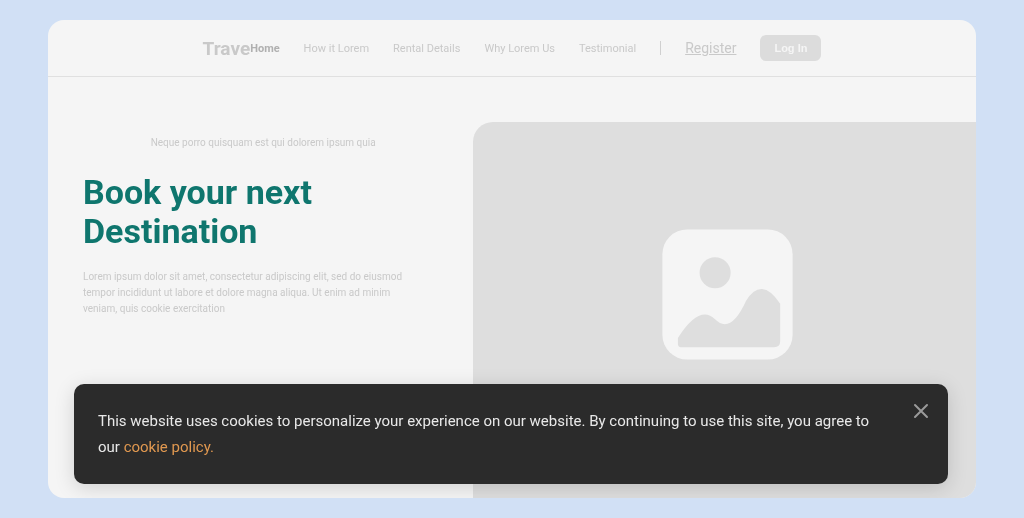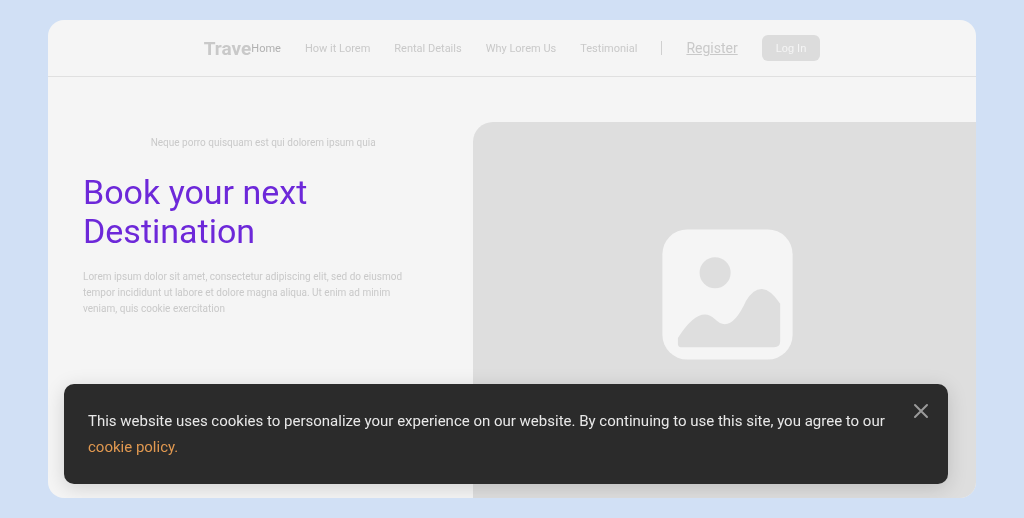--- a/index.html
+++ b/index.html
@@ -36,60 +36,61 @@
       align-items: center;
       gap: 24px;
     }
     .nav-link {
       font-size: 11px;
       color: #c9c9c9;
       cursor: pointer;
     }
     .nav-link.active {
       color: #b0b0b0;
-      font-weight: 400;
+      font-weight: 700;
     }
     .nav-divider {
       width: 1px;
       height: 14px;
       background: #d0d0d0;
     }
     .register {
       font-size: 14px;
       color: #c9c9c9;
       text-decoration: underline;
       cursor: pointer;
     }
     .login-btn {
       background: #dcdcdc;
       color: #f5f5f5;
       border: none;
       padding: 7px 14px;
       border-radius: 6px;
       font-size: 11px;
       cursor: pointer;
+      font-weight: bold;
     }
     .main {
       display: flex;
       padding: 60px 35px 0 35px;
       gap: 30px;
     }
     .left {
       flex: 0 0 42%;
     }
     .eyebrow {
       font-size: 10px;
       color: #c9c9c9;
       margin-bottom: 25px;
       text-align: center;
     }
     .headline {
       font-size: 34px;
-      font-weight: 400;
-      color: #6d28d9;
+      font-weight: 700;
+      color: #0f766e;
       line-height: 1.15;
       margin-bottom: 18px;
     }
     .desc {
       font-size: 10px;
       color: #c9c9c9;
       line-height: 1.6;
       max-width: 340px;
     }
     .right {
@@ -108,21 +109,21 @@
       align-items: flex-start;
       justify-content: center;
       padding-top: 95px;
     }
     .image-icon {
       width: 155px;
       height: 155px;
     }
     .cookie-banner {
       position: absolute;
-      left: 16px;
+      left: 26px;
       right: 28px;
       bottom: 14px;
       background: #2b2b2b;
       border-radius: 10px;
       padding: 24px 60px 24px 24px;
       display: flex;
       align-items: flex-start;
       box-shadow: 0 4px 20px rgba(0,0,0,0.15);
     }
     .cookie-text {

